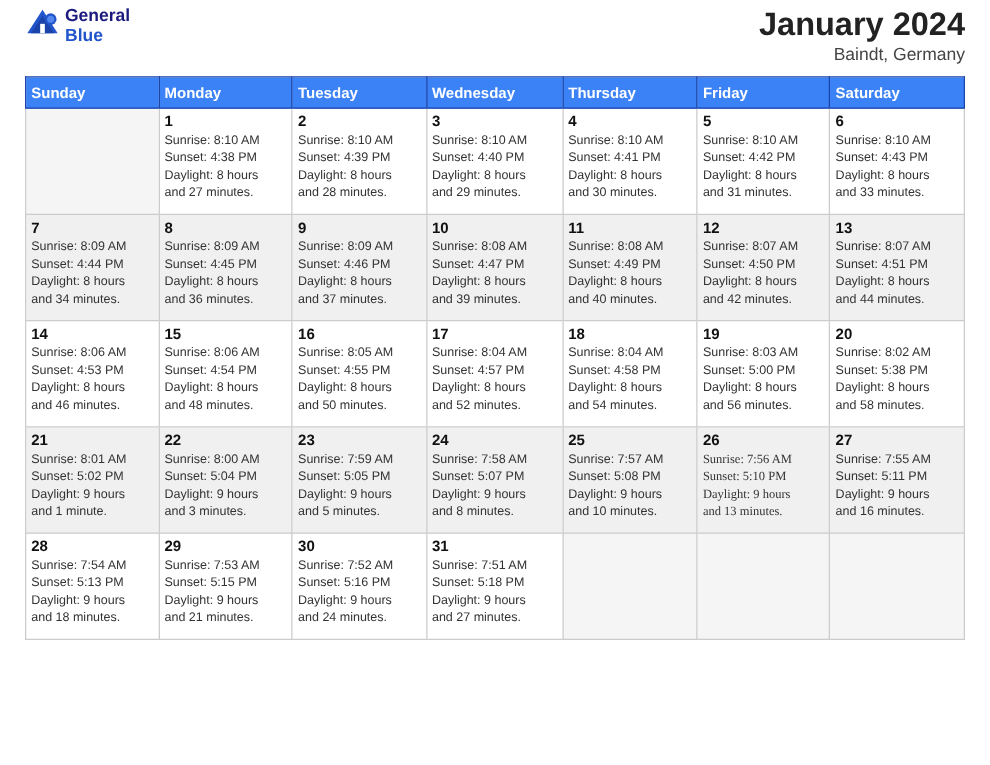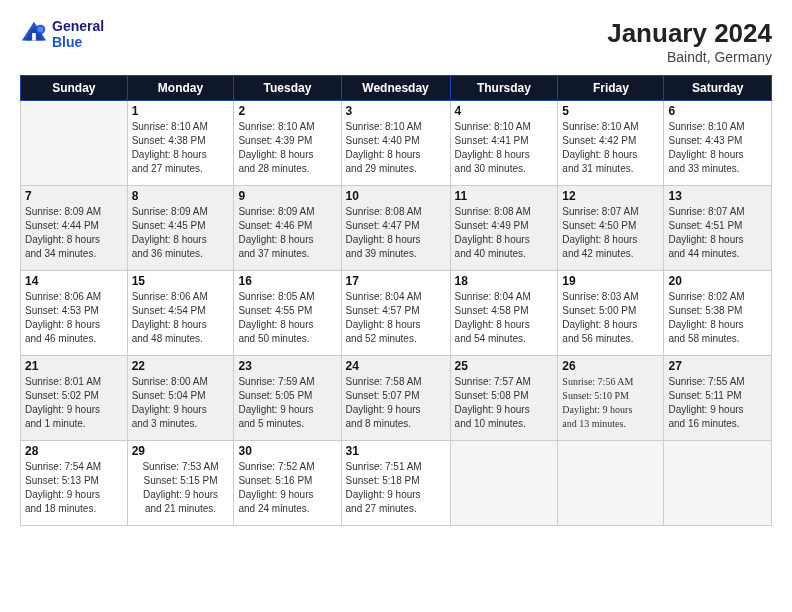--- a/index.html
+++ b/index.html
@@ -5,21 +5,21 @@
     * { margin: 0; padding: 0; box-sizing: border-box; }
     body {
       font-family: Arial, sans-serif;
       background: #fff;
       width: 792px;
       height: 612px;
       overflow: hidden;
     }
     .page {
       width: 792px;
-      padding: 18px 20px 10px 20px;
+      padding: 4px 20px 10px 20px;
     }
     .header {
       display: flex;
       justify-content: space-between;
       align-items: flex-start;
       margin-bottom: 10px;
     }
     .logo {
       display: flex;
       align-items: center;
@@ -40,24 +40,24 @@
     .location {
       font-size: 14px;
       color: #444;
     }
     .calendar {
       width: 100%;
       border-collapse: collapse;
       font-size: 10.5px;
     }
     .calendar th {
-      background-color: #0f172a;
+      background-color: #3b82f6;
       color: #fff;
       padding: 5px 4px;
-      text-align: center;
+      text-align: left;
       font-size: 12px;
       border: 1px solid #1a44aa;
     }
     .calendar td {
       border: 1px solid #ccc;
       vertical-align: top;
       padding: 3px 4px;
       width: 113px;
       height: 85px;
       background: #fff;
@@ -319,21 +319,21 @@
         <tr>
           <td>
             <span class="day-num">28</span>
             <div class="day-info" style="white-space: pre-line;">Sunrise: 7:54 AM
 Sunset: 5:13 PM
 Daylight: 9 hours
 and 18 minutes.</div>
           </td>
           <td>
             <span class="day-num">29</span>
-            <div class="day-info" style="white-space: pre-line; text-align: center;">Sunrise: 7:53 AM
+            <div class="day-info" style="white-space: pre-line;">Sunrise: 7:53 AM
 Sunset: 5:15 PM
 Daylight: 9 hours
 and 21 minutes.</div>
           </td>
           <td>
             <span class="day-num">30</span>
             <div class="day-info" style="white-space: pre-line;">Sunrise: 7:52 AM
 Sunset: 5:16 PM
 Daylight: 9 hours
 and 24 minutes.</div>

